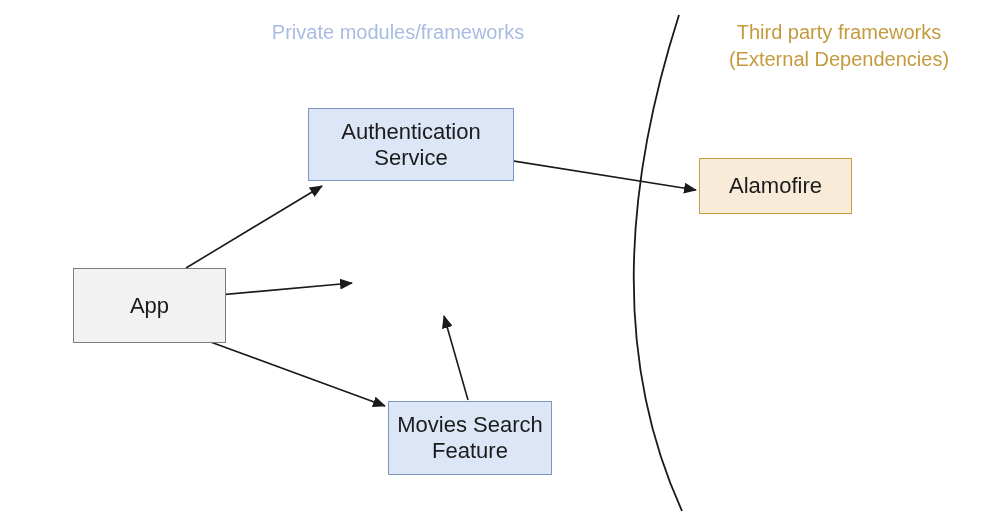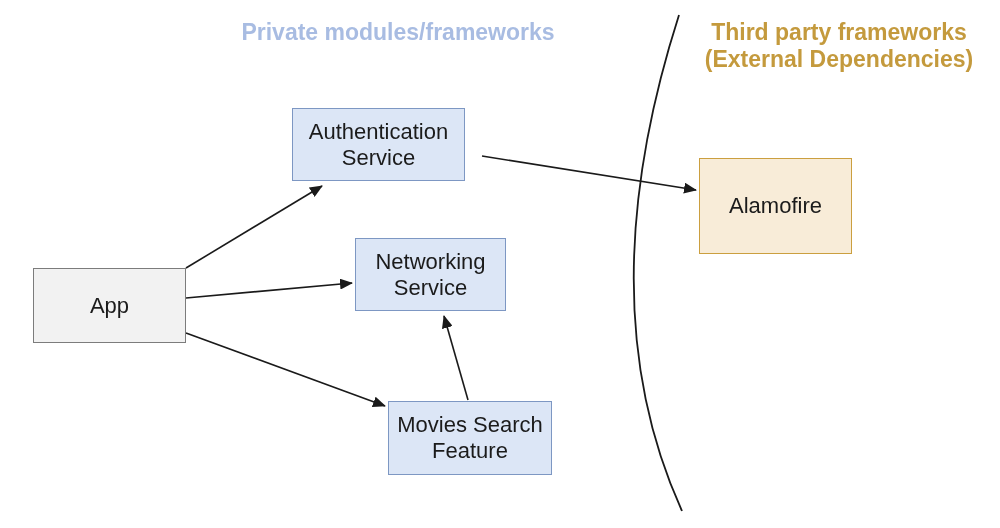--- a/index.html
+++ b/index.html
@@ -18,46 +18,46 @@
   .edge-layer {
     position: absolute;
     left: 0; top: 0;
     width: 1000px;
     height: 528px;
     pointer-events: none;
   }
   .zone-title {
     position: absolute;
     text-align: center;
-    font-size: 23px;
+    font-size: 20px;
     line-height: 27px;
-    font-weight: 700;
+    font-weight: 400;
   }
   .zone-title.internal { left: 208px; top: 19px; width: 380px; color: #a8bce2; }
   .zone-title.external { left: 649px; top: 19px; width: 380px; color: #c49a3d; }
   .node {
     position: absolute;
     box-sizing: border-box;
     display: flex;
     align-items: center;
     justify-content: center;
     text-align: center;
     font-size: 22px;
     line-height: 26px;
     color: #1b1b1b;
     padding: 2px 4px;
   }
   .node.blue   { background: #dce6f6; border: 1.5px solid #7d97c3; }
-  .node.gray   { background: #f2f2f2; border: 1.5px solid #7c7c7c; }
+  .node.gray   { background: #f2f2f2; border: 1.5px solid #7c7c7c; margin-left: 40px; }
   .node.gold   { background: #f8ecd8; border: 1.5px solid #cb9f3f; }
   .node.app        { left: 33px;  top: 268px; width: 153px; height: 75px; }
-  .node.auth       { left: 292px; top: 108px; width: 173px; height: 73px; }
+  .node.auth       { left: 308px; top: 108px; width: 206px; height: 73px; }
   .node.networking { left: 355px; top: 238px; width: 151px; height: 73px; }
   .node.movies     { left: 388px; top: 401px; width: 164px; height: 74px; }
-  .node.alamofire  { left: 699px; top: 158px; width: 153px; height: 96px; }
+  .node.alamofire  { left: 699px; top: 158px; width: 153px; height: 56px; }
 </style>
 </head>
 <body>
 
 <div class="canvas">
 
   <div class="zone-title internal">
     <div>Private modules/frameworks</div>
   </div>
   <div class="zone-title external">
@@ -82,23 +82,20 @@
   </svg>
 
   <div class="node gray app">
     <span>App</span>
   </div>
 
   <div class="node blue auth">
     <span>Authentication Service</span>
   </div>
 
-  <div class="node blue networking">
-    <span>Networking Service</span>
-  </div>
 
   <div class="node blue movies">
     <span>Movies Search Feature</span>
   </div>
 
   <div class="node gold alamofire">
     <span>Alamofire</span>
   </div>
 
 </div>

